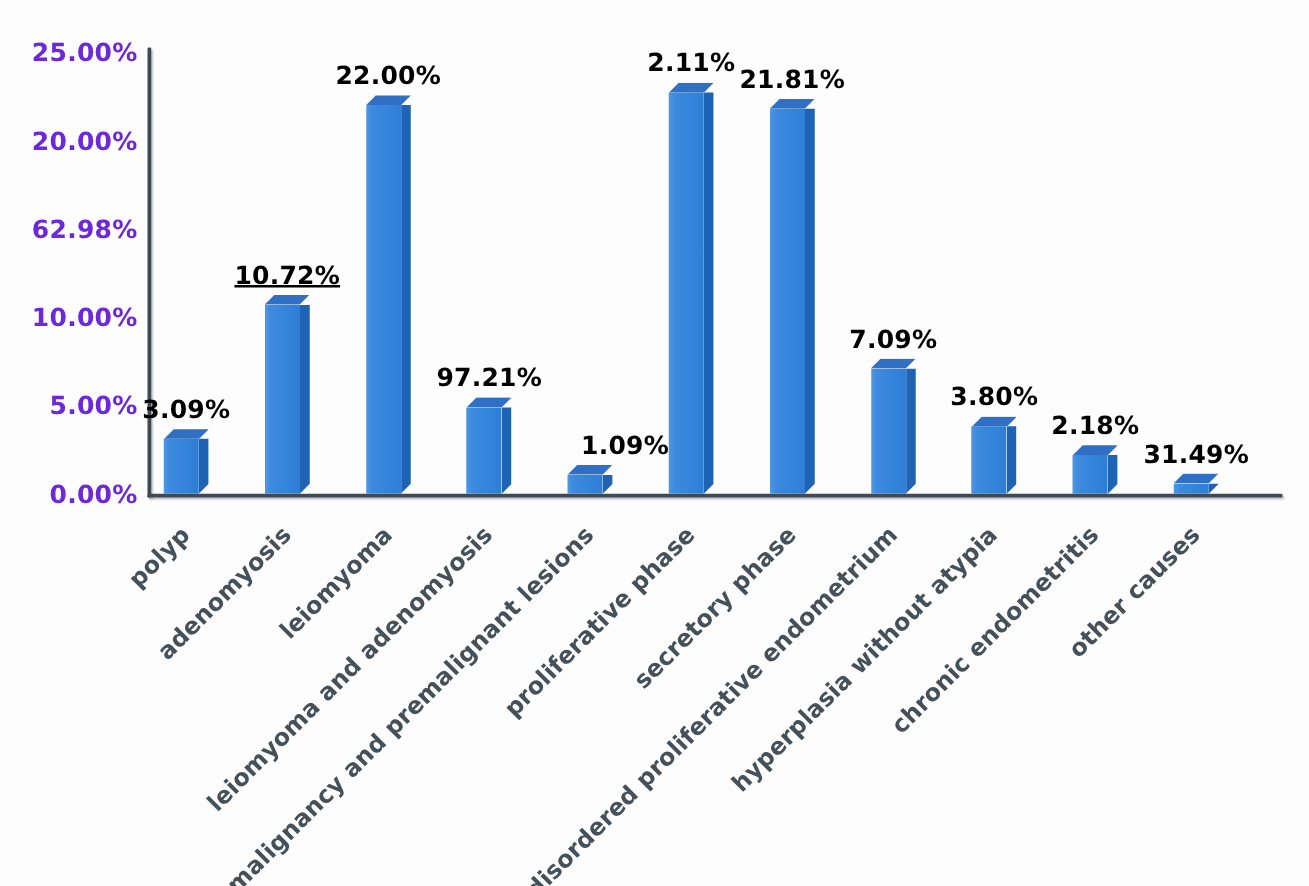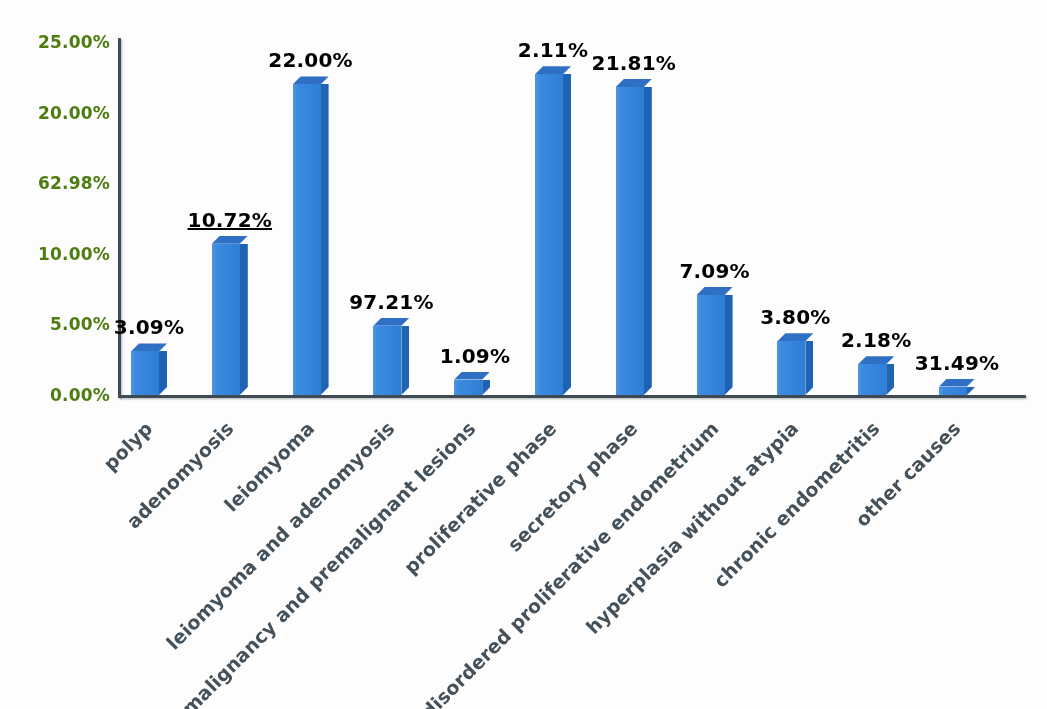--- a/index.html
+++ b/index.html
@@ -37,23 +37,23 @@
     box-shadow: 1.5px 1.5px 1.5px rgba(120,130,140,0.45);
     border-radius: 1px;
   }
 
   
   .y-tick {
     position: absolute;
     right: 0;
     width: 100px;
     text-align: right;
-    font-size: 17px;
+    font-size: 20px;
     font-weight: 700;
-    color: #4d7c0f;
+    color: #6d28d9;
     letter-spacing: 0.2px;
     transform: translateY(-50%);
     white-space: nowrap;
   }
   .y-ticks-wrap {
     position: absolute;
     left: 0;
     top: 0;
     width: 110px;
     height: 709px;
@@ -159,21 +159,21 @@
         <div class="bar-front" style="width: 28px; height: 69.188px;"></div>
         <div class="bar-side" style="left: 28px; width: 8px; height: 69.188px; background: rgb(31, 99, 180); clip-path: polygon(0px 0px, 100% -8px, 100% 61.188px, 0px 69.188px);"></div>
         <div class="bar-top" style="left: 0px; bottom: 69.188px; width: 36px; height: 8px; background: rgb(47, 111, 196); clip-path: polygon(0px 100%, 8px 0px, 100% 0px, 28px 100%);"></div>
       </div>
       <div class="bar-value" style="left: 391.4px; top: 289.812px;">97.21%</div>
       <div class="bar-group" style="left: 454.2px; bottom: 314px; width: 36px; height: 23.3908px;">
         <div class="bar-front" style="width: 28px; height: 15.3908px;"></div>
         <div class="bar-side" style="left: 28px; width: 8px; height: 15.3908px; background: rgb(31, 99, 180); clip-path: polygon(0px 0px, 100% -8px, 100% 7.3908px, 0px 15.3908px);"></div>
         <div class="bar-top" style="left: 0px; bottom: 15.3908px; width: 36px; height: 8px; background: rgb(47, 111, 196); clip-path: polygon(0px 100%, 8px 0px, 100% 0px, 28px 100%);"></div>
       </div>
-      <div class="bar-value" style="left: 475px; top: 343.609px;">1.09%</div>
+      <div class="bar-value" style="left: 500px; top: 343.609px;">1.09%</div>
       <div class="bar-group" style="left: 535px; bottom: 314px; width: 36px; height: 328.806px;">
         <div class="bar-front" style="width: 28px; height: 320.806px;"></div>
         <div class="bar-side" style="left: 28px; width: 8px; height: 320.806px; background: rgb(31, 99, 180); clip-path: polygon(0px 0px, 100% -8px, 100% 312.806px, 0px 320.806px);"></div>
         <div class="bar-top" style="left: 0px; bottom: 320.806px; width: 36px; height: 8px; background: rgb(47, 111, 196); clip-path: polygon(0px 100%, 8px 0px, 100% 0px, 28px 100%);"></div>
       </div>
       <div class="bar-value" style="left: 553px; top: 38.1936px;">2.11%</div>
       <div class="bar-group" style="left: 615.8px; bottom: 314px; width: 36px; height: 315.957px;">
         <div class="bar-front" style="width: 28px; height: 307.957px;"></div>
         <div class="bar-side" style="left: 28px; width: 8px; height: 307.957px; background: rgb(31, 99, 180); clip-path: polygon(0px 0px, 100% -8px, 100% 299.957px, 0px 307.957px);"></div>
         <div class="bar-top" style="left: 0px; bottom: 307.957px; width: 36px; height: 8px; background: rgb(47, 111, 196); clip-path: polygon(0px 100%, 8px 0px, 100% 0px, 28px 100%);"></div>

